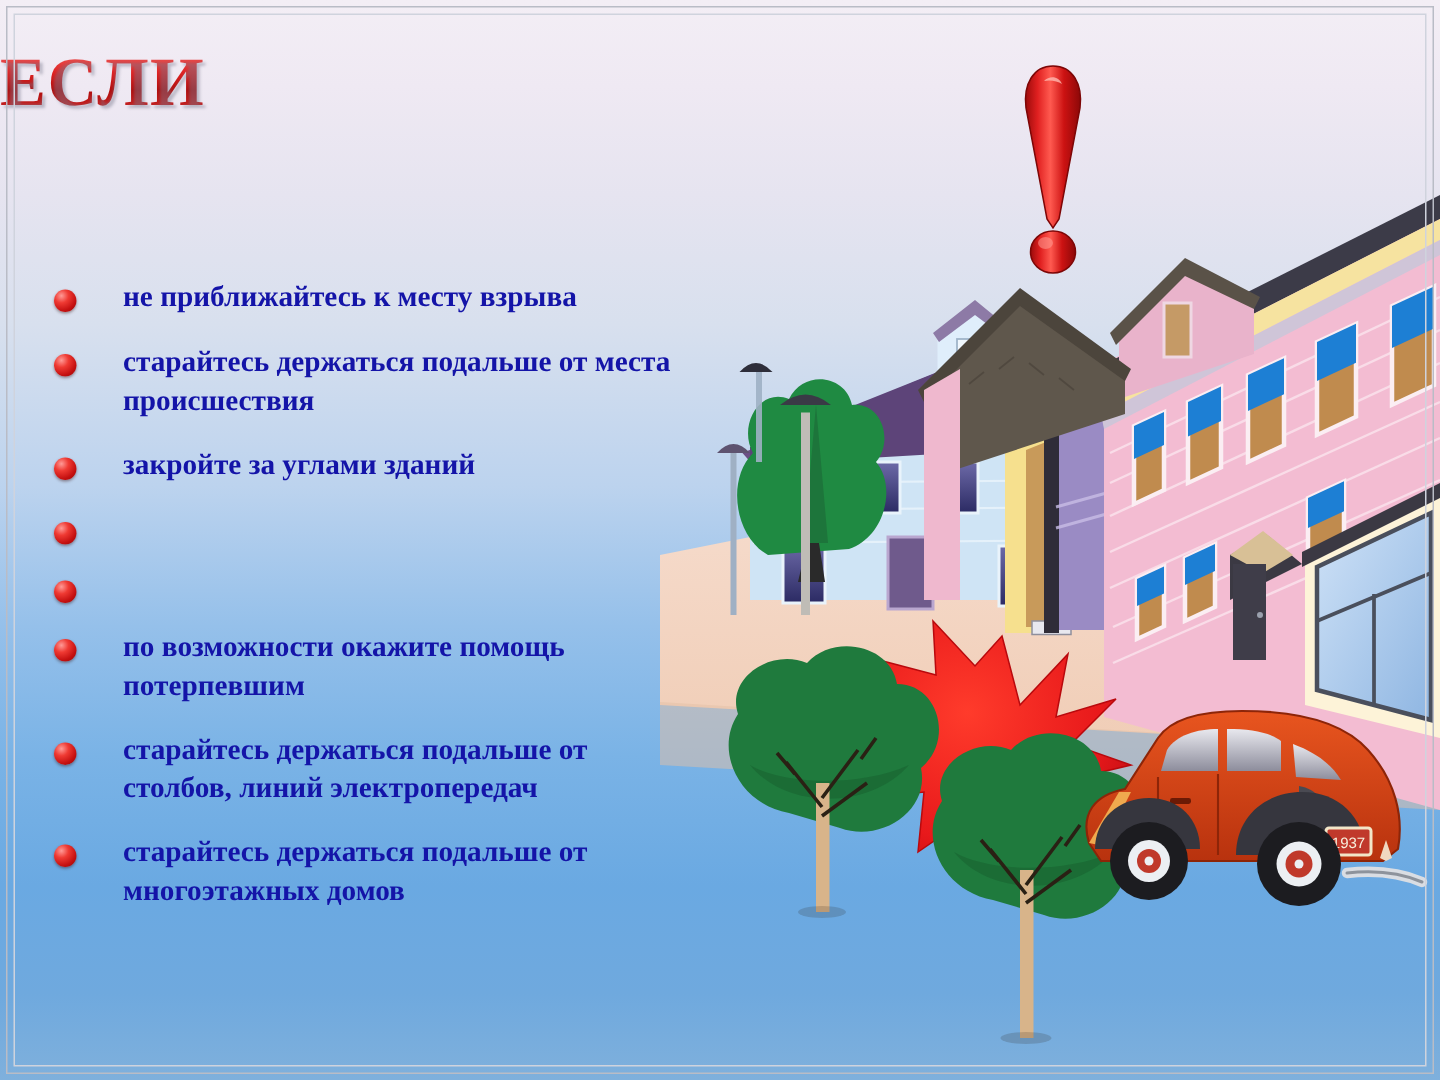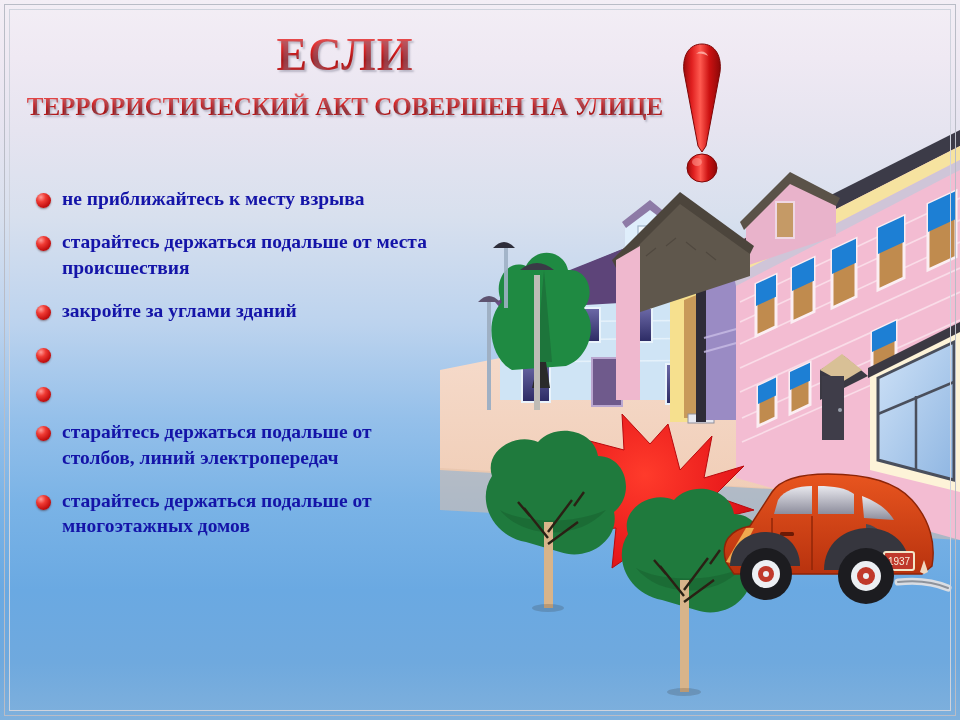--- a/index.html
+++ b/index.html
@@ -30,21 +30,21 @@
     position: absolute; left: 9px; top: 9px;
     width: 942px; height: 702px;
     border: 1px solid #cfd3dd;
     box-sizing: border-box;
     pointer-events: none; z-index: 60;
   }
 
   
   #title-block {
     position: absolute; left: 0; top: 32px; width: 690px;
-    text-align: center; z-index: 40;
+    z-index: 40;
   }
   .title-main {
     font-family: "Liberation Serif", serif;
     font-weight: bold;
     font-size: 46px;
     letter-spacing: 1px;
     color: #d61a1a;
     background: linear-gradient(to bottom, #f06a6a 0%, #e02222 35%, #b00c0c 60%, #d93030 100%);
     -webkit-background-clip: text;
     background-clip: text;
@@ -76,20 +76,21 @@
 
   
   #list {
     position: absolute; left: 36px; top: 186px;
     width: 500px; z-index: 45;
   }
   .bullet-row {
     display: flex;
     align-items: flex-start;
     margin-bottom: 17px;
+    gap: 20px;
   }
   .bullet-dot {
     flex: 0 0 auto;
     width: 15px; height: 15px;
     border-radius: 50%;
     margin: 7px 11px 0 0;
     background:
       radial-gradient(circle at 33% 28%, #ff9a96 0%, #ef3a33 32%, #c41010 68%, #8c0808 100%);
     box-shadow: 0 1px 2px rgba(60,20,20,0.45);
   }
@@ -355,21 +356,20 @@
           <circle cx="150" cy="106" r="15" fill="#eceff3"></circle>
           <circle cx="150" cy="106" r="9" fill="#c0392b"></circle>
           <circle cx="150" cy="106" r="3" fill="#eceff3"></circle>
         </g>
       </g>
     </svg>
   </div>
 
   <div id="title-block">
     <div class="title-main">ЕСЛИ</div>
-    <div class="title-sub">ТЕРРОРИСТИЧЕСКИЙ АКТ СОВЕРШЕН НА УЛИЦЕ</div>
   </div>
 
   <div id="excl">
     <svg width="60" height="150" viewBox="0 0 60 150">
       <defs>
         <linearGradient id="gEx" x1="0" y1="0" x2="1" y2="0">
           <stop offset="0%" stop-color="#9c0b0b"></stop>
           <stop offset="22%" stop-color="#e02020"></stop>
           <stop offset="45%" stop-color="#ff5a50"></stop>
           <stop offset="70%" stop-color="#cc1212"></stop>
@@ -398,20 +398,25 @@
       <span class="bullet-text">закройте  за углами зданий</span>
     </div>
     <div class="bullet-row">
       <span class="bullet-dot"></span>
     </div>
     <div class="bullet-row">
       <span class="bullet-dot"></span>
     </div>
     <div class="bullet-row">
       <span class="bullet-dot"></span>
+      <span class="bullet-text">по возможности окажите помощь
+потерпевшим</span>
+    </div>
+    <div class="bullet-row">
+      <span class="bullet-dot"></span>
       <span class="bullet-text">старайтесь  держаться подальше от
 столбов,  линий электропередач</span>
     </div>
     <div class="bullet-row">
       <span class="bullet-dot"></span>
       <span class="bullet-text">старайтесь  держаться подальше от
 многоэтажных домов</span>
     </div>
   </div>
 

